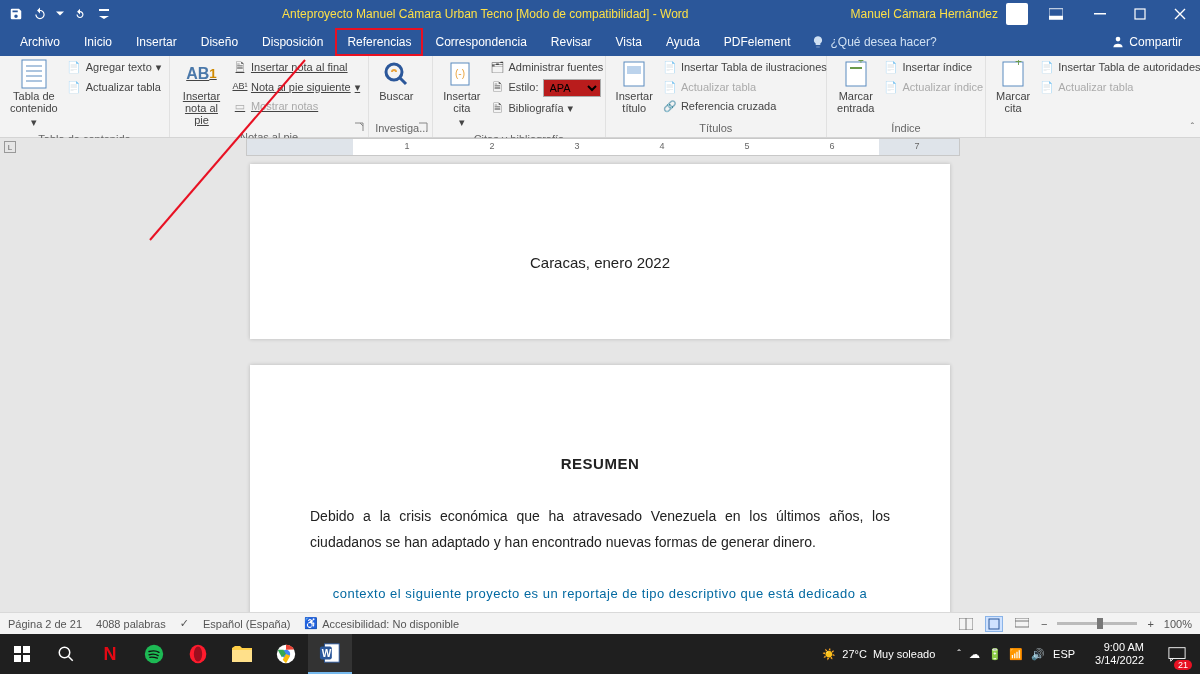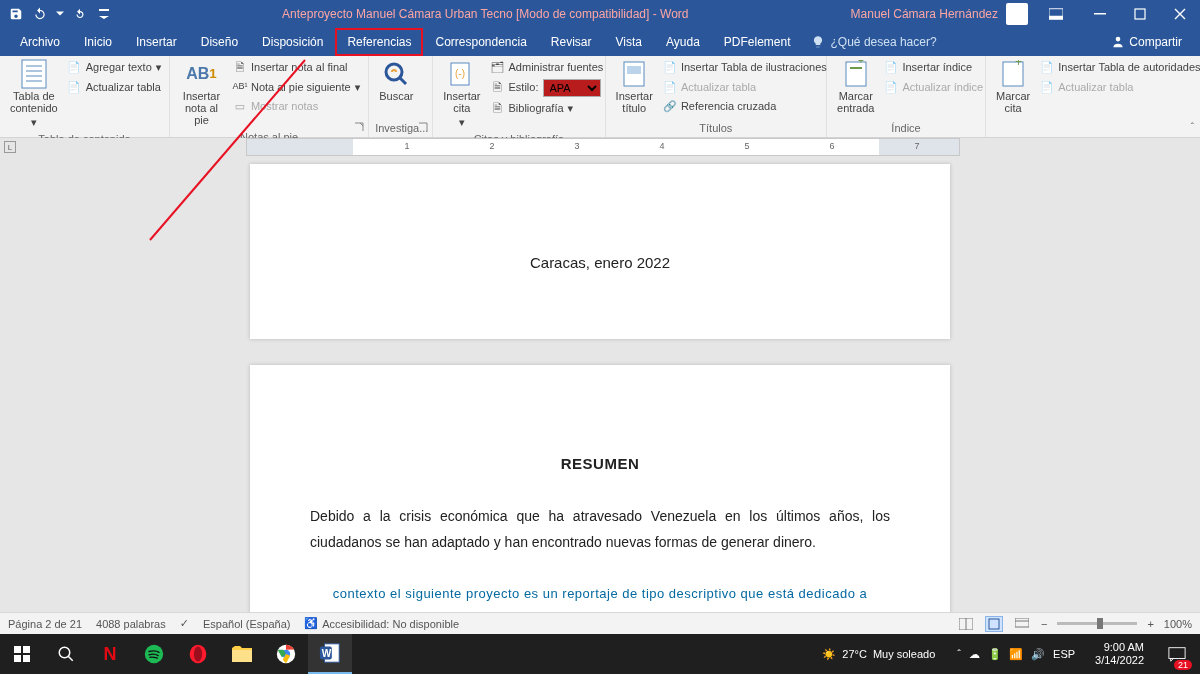--- a/index.html
+++ b/index.html
@@ -1,19 +1,19 @@
 <!DOCTYPE html>
 <html><head>
 <meta charset="utf-8">
 <style>
 * { margin: 0; padding: 0; box-sizing: border-box; font-family: "Segoe UI", Tahoma, sans-serif; }
 body { background: #e6e6e6; width: 1200px; height: 674px; overflow: hidden; position: relative; }
 
 
-.titlebar { background: #2b579a; height: 28px; display: flex; align-items: center; color: #fca5a5; font-size: 12px; }
+.titlebar { background: #2b579a; height: 28px; display: flex; align-items: center; color: #fde047; font-size: 12px; }
 .qa-toolbar { display: flex; align-items: center; gap: 8px; padding: 0 8px; }
 .qa-btn { width: 16px; height: 16px; display: inline-flex; align-items: center; justify-content: center; cursor: pointer; }
 .qa-btn svg { fill: #fff; }
 .title-center { flex: 1; text-align: center; font-size: 12px; }
 .user-area { display: flex; align-items: center; gap: 8px; padding-right: 4px; }
 .avatar { width: 22px; height: 22px; background: #fff; border-radius: 2px; display: inline-block; }
 .win-controls { display: flex; }
 .win-btn { width: 40px; height: 28px; display: flex; align-items: center; justify-content: center; cursor: pointer; }
 
 
@@ -195,21 +195,21 @@
         <div class="minibtn"><span class="miniicon">📄</span><span>Agregar texto</span> ▾</div>
         <div class="minibtn">
             <span class="miniicon">📄</span>
             <span>Actualizar tabla</span>
           </div>
       </div>
     </div>
     <div class="grouplabel">Tabla de contenido</div>
   </div>
 
-  <div class="rgroup" style="min-width:190px;position:relative;">
+  <div class="rgroup" style="min-width:190px;position:relative;text-decoration:underline;">
     <div class="grouptop">
       <div class="bigbtn">
         <span class="bigicon" style="font-size:16px;color:#4a78aa;font-weight:bold;">AB<sup style="color:#d08a00;">1</sup></span>
         <span style="white-space:pre-line;">Insertar
 nota al pie</span>
       </div>
       <div class="col">
         <div class="minibtn">
             <span class="miniicon">🗎</span>
             <span>Insertar nota al final</span>

